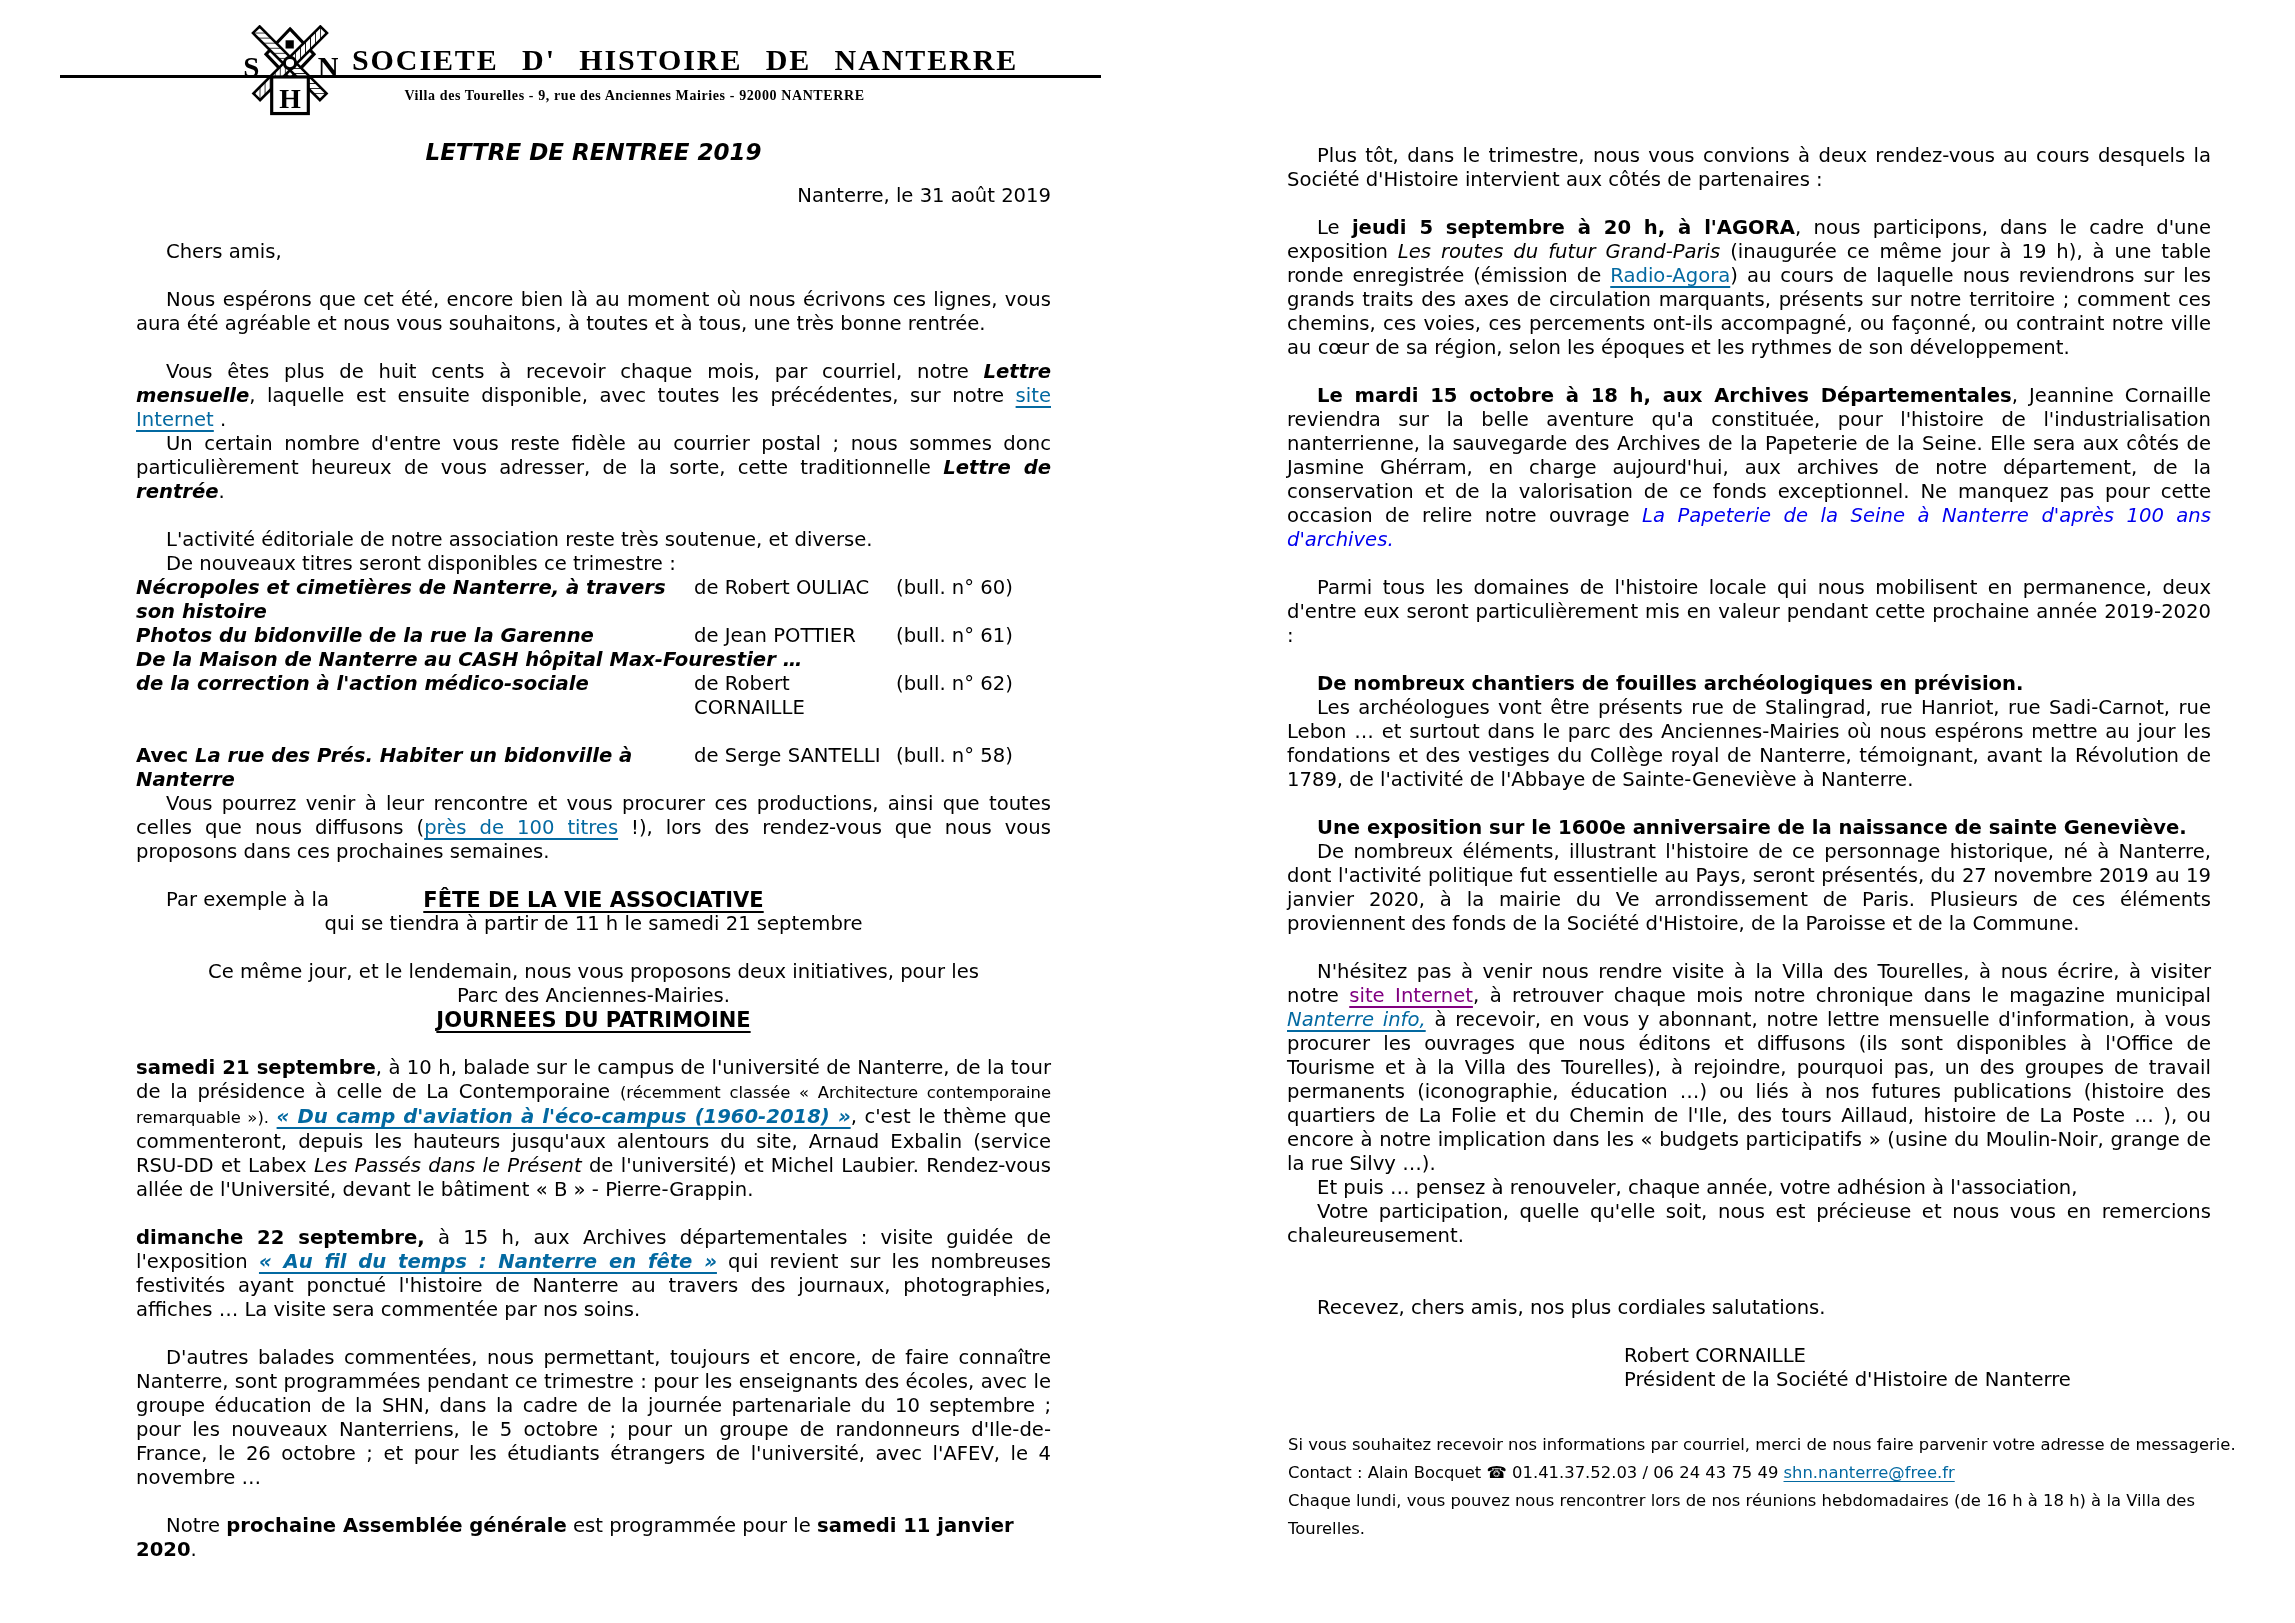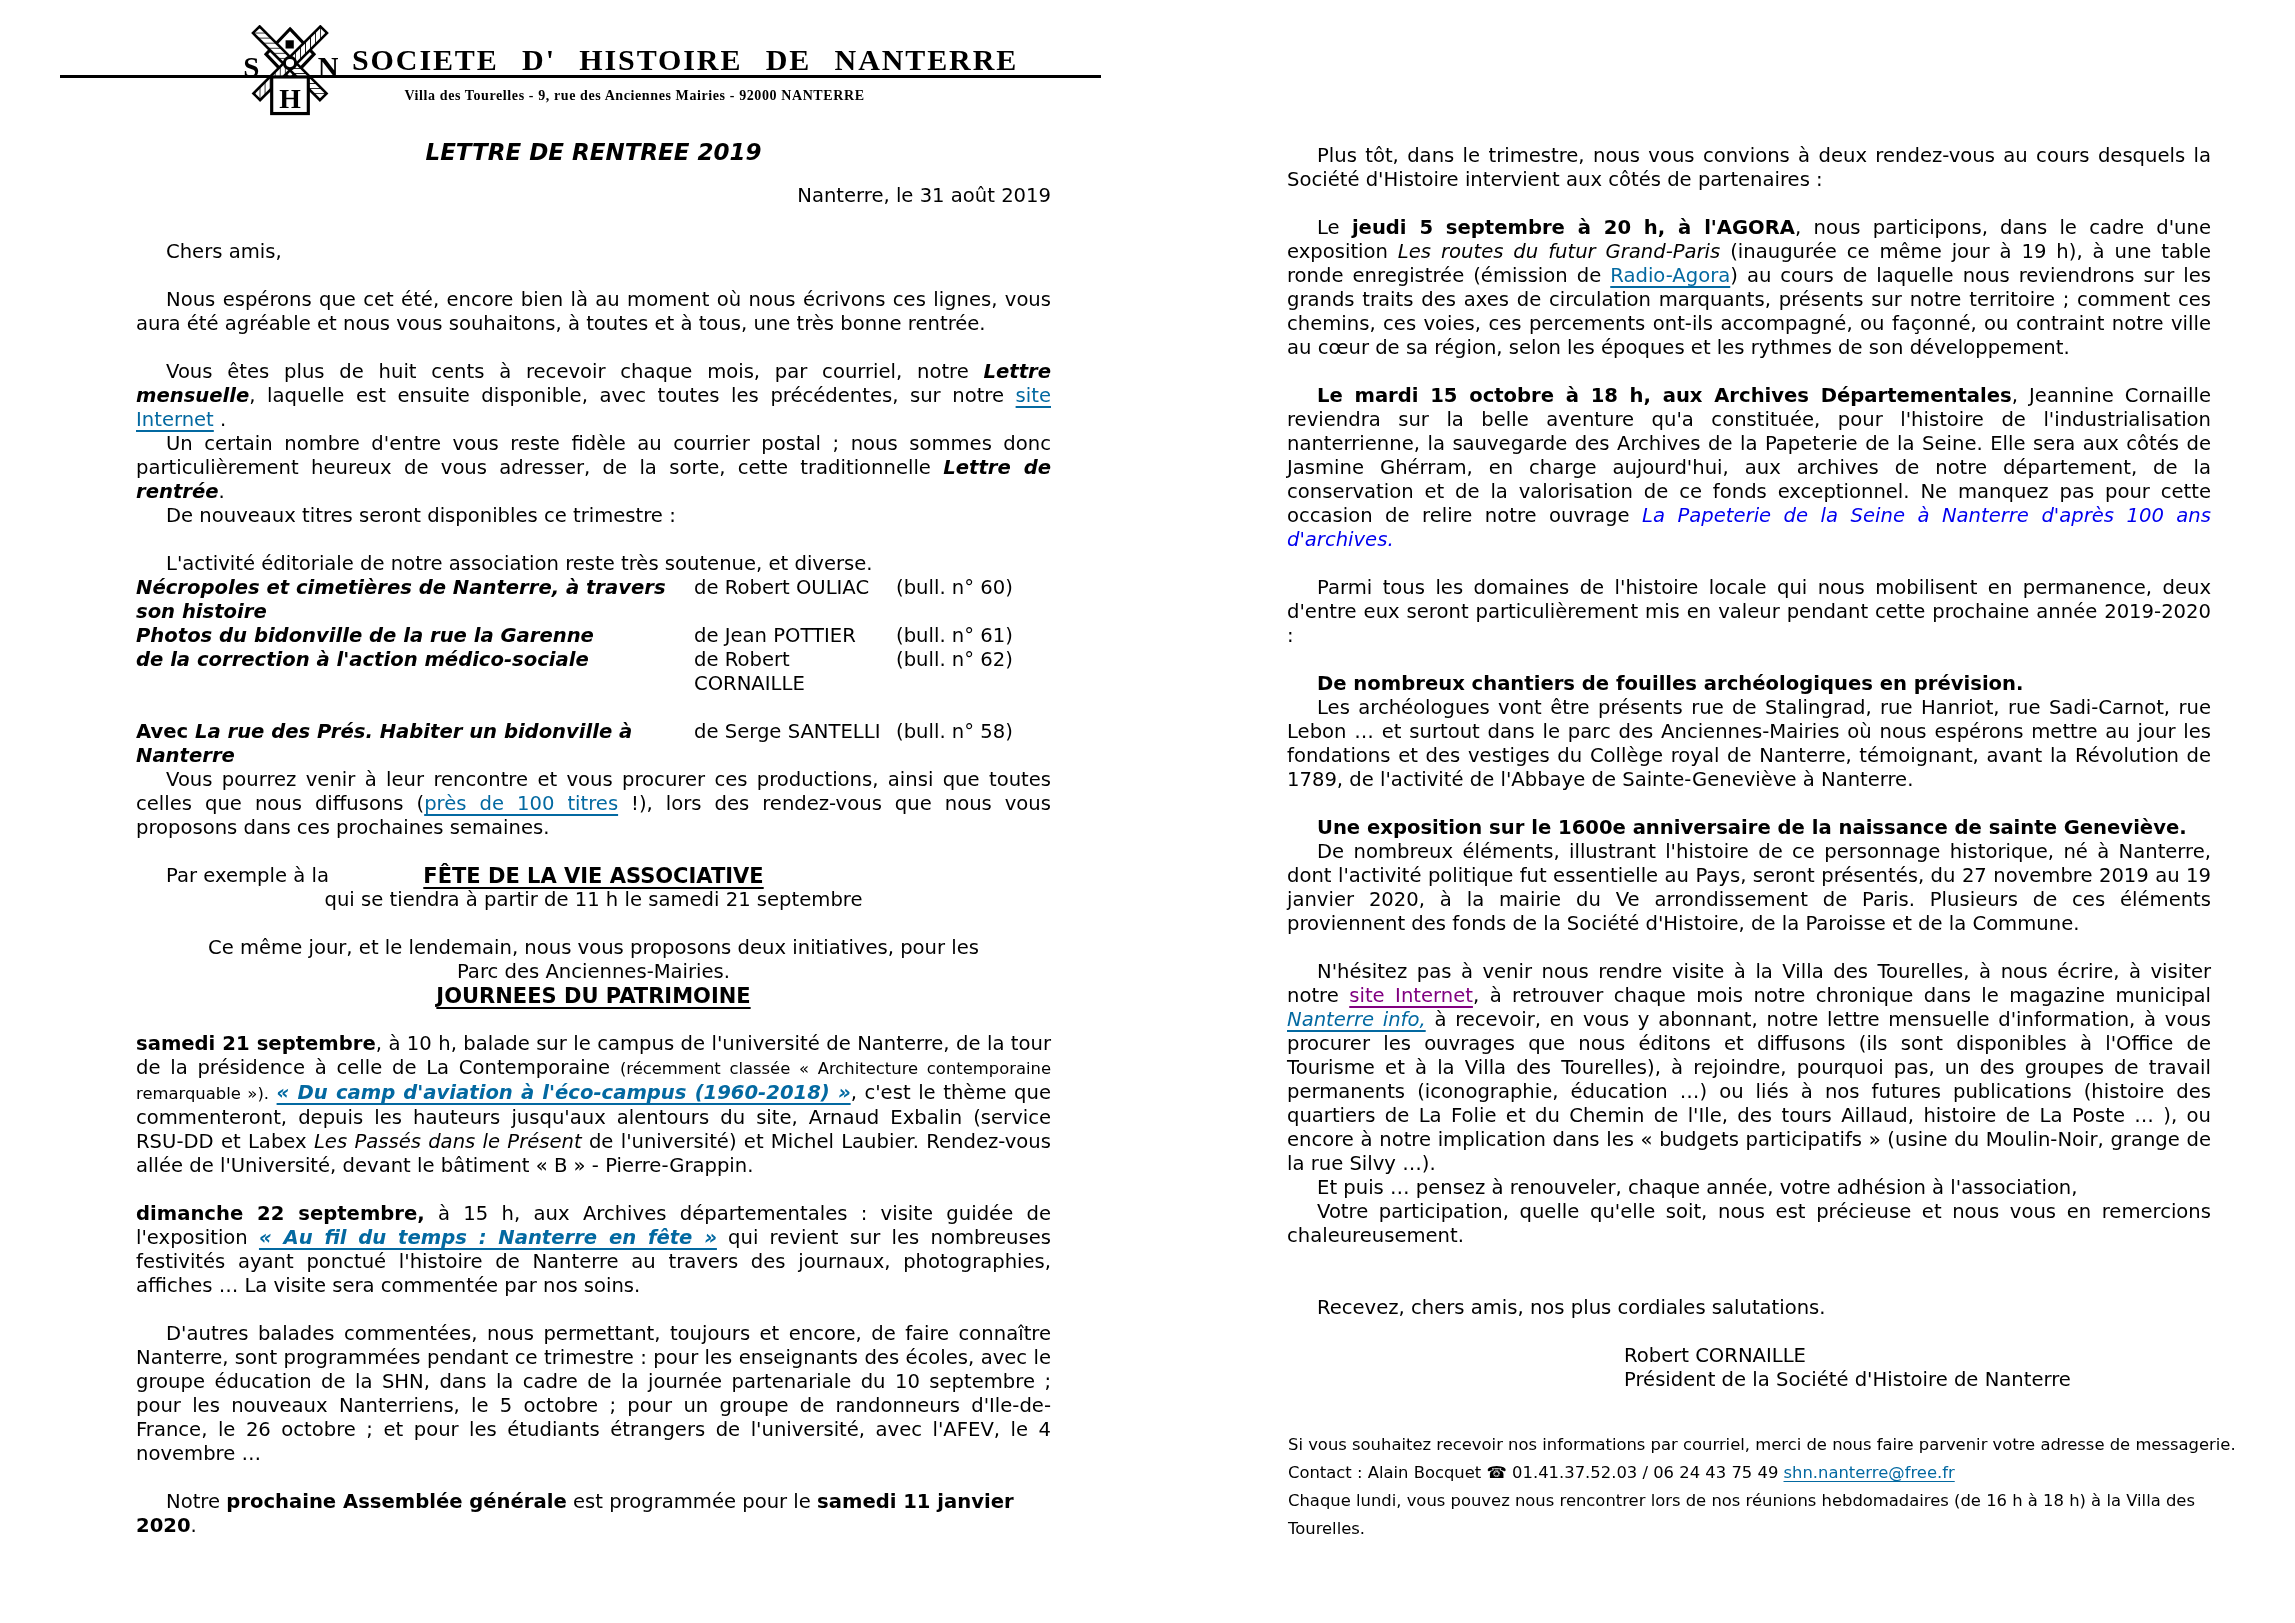--- a/index.html
+++ b/index.html
@@ -99,32 +99,35 @@
     <div class="dateline">Nanterre, le 31 août 2019</div>
 
     <p class="ind mt-salut">Chers amis,</p>
 
     <p class="j ind mt1">Nous espérons que cet été, encore bien là au moment où nous écrivons ces lignes, vous aura été agréable et nous vous souhaitons, à toutes et à tous, une très bonne rentrée.</p>
 
     <p class="j ind mt1"><span>Vous êtes plus de huit cents à recevoir chaque mois, par courriel, notre </span><span class="b i">Lettre mensuelle</span><span>, laquelle est ensuite disponible, avec toutes les précédentes, sur notre </span><span class="link">site Internet</span><span> .</span></p>
 
     <p class="j ind"><span>Un certain nombre d'entre vous reste fidèle au courrier postal ; nous sommes donc particulièrement heureux de vous adresser, de la sorte, cette traditionnelle </span><span class="b i">Lettre de rentrée</span><span>.</span></p>
 
+    <p class="ind mt1">L'activité éditoriale de notre association reste très soutenue, et diverse.</p>
     <p class="ind">De nouveaux titres seront disponibles ce trimestre :</p>
-    <p class="ind mt1">L'activité éditoriale de notre association reste très soutenue, et diverse.</p>
 
     <div class="bookrow">
       <span class="btitle">Nécropoles et cimetières de Nanterre, à travers son histoire</span>
       <span class="bauth">de Robert OULIAC</span>
       <span class="bbull">(bull. n° 60)</span>
     </div>
     <div class="bookrow">
       <span class="btitle">Photos du bidonville de la rue la Garenne</span>
       <span class="bauth">de Jean POTTIER</span>
       <span class="bbull">(bull. n° 61)</span>
+    </div>
+    <div class="bookrow">
+      <span class="btitle" style="width:100%">De la Maison de Nanterre au CASH hôpital Max-Fourestier …</span>
     </div>
     <div class="bookrow">
       <span class="btitle">de la correction à l'action médico-sociale</span>
       <span class="bauth">de Robert CORNAILLE</span>
       <span class="bbull">(bull. n° 62)</span>
     </div>
     <div class="bookrow mt1">
       <span class="btitle"><span class="rg">Avec </span><span>La rue des Prés. Habiter un bidonville à Nanterre</span></span>
       <span class="bauth">de Serge SANTELLI</span>
       <span class="bbull">(bull. n° 58)</span>

